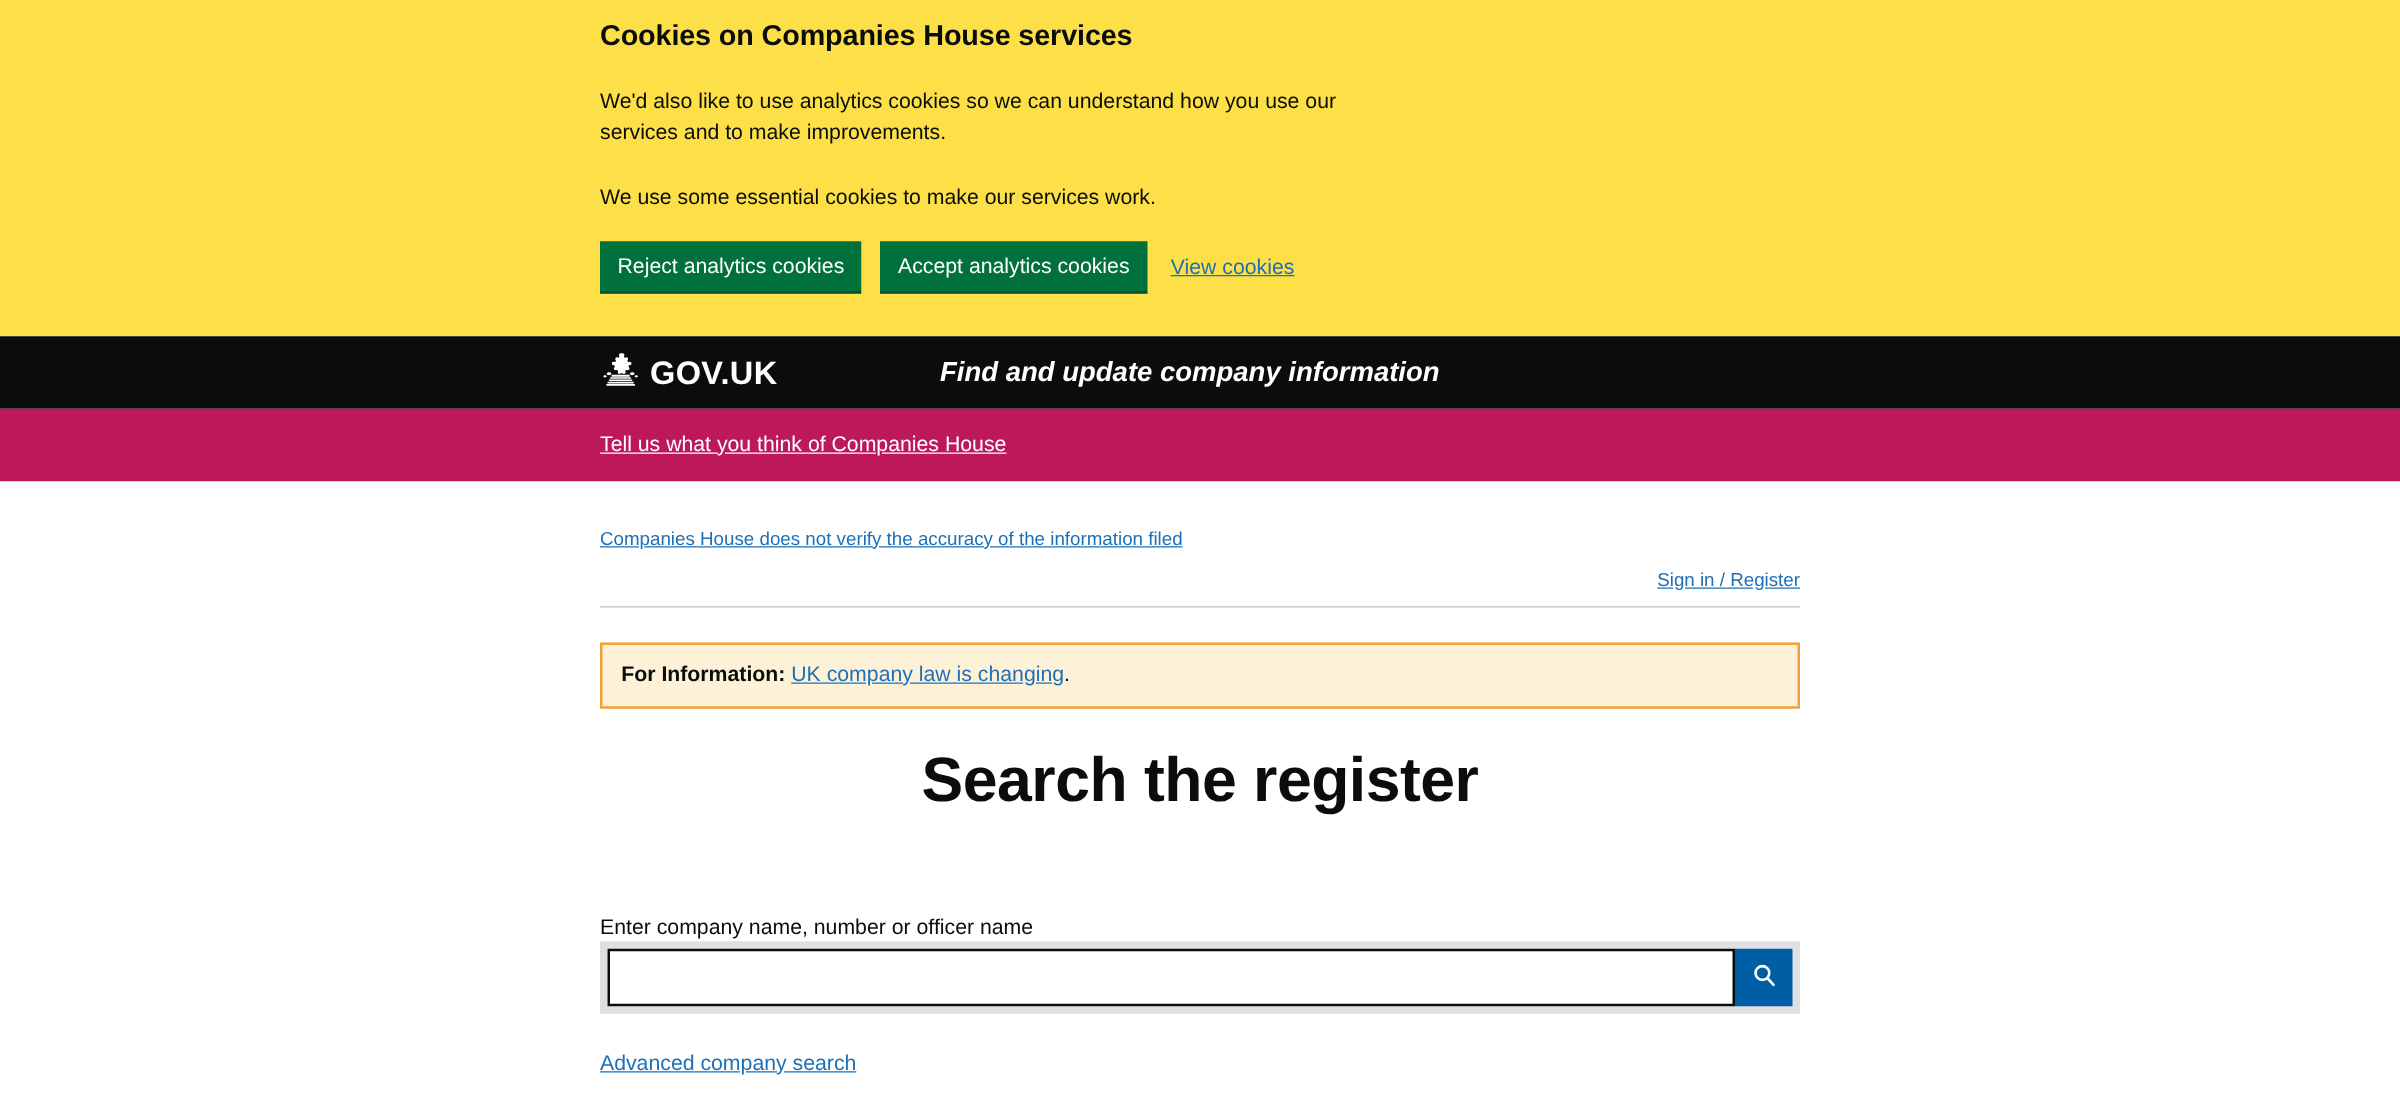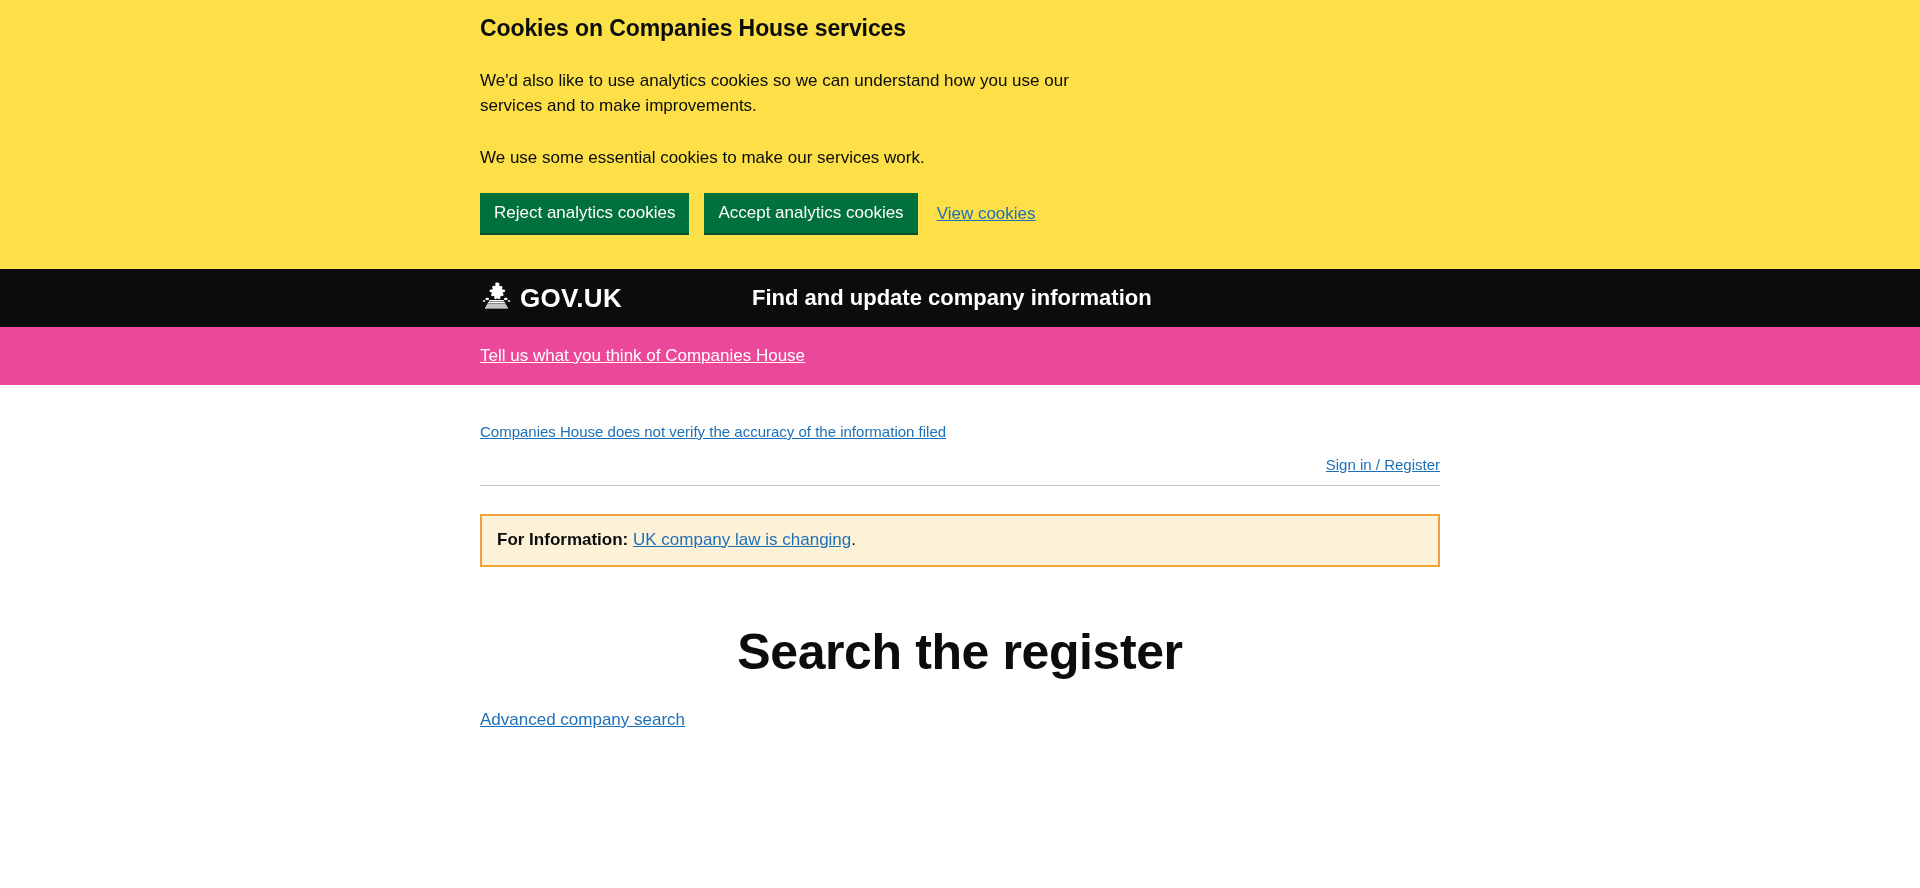--- a/index.html
+++ b/index.html
@@ -93,26 +93,27 @@
     line-height: 1;
   }
   .service-name {
     position: absolute;
     left: 272px;
     color: #ffffff;
     font-size: 22px;
     font-weight: 700;
     line-height: 1;
     white-space: nowrap;
+    font-style: italic;
   }
 
   
   .feedback-bar {
     width: 100%;
-    background: #ec4899;
+    background: #be185d;
     height: 58px;
     display: flex;
     align-items: center;
   }
   .feedback-link {
     color: #ffffff;
     text-decoration: underline;
     font-size: 17px;
     cursor: pointer;
   }
@@ -161,21 +162,21 @@
     text-decoration: underline;
     cursor: pointer;
   }
 
   
   .page-heading {
     text-align: center;
     font-size: 50px;
     font-weight: 700;
     color: #0b0c0c;
-    margin-top: 58px;
+    margin-top: 30px;
     line-height: 1.1;
     letter-spacing: -0.4px;
   }
 
   
   .search-block { margin-top: 79px; }
   .search-label {
     font-size: 17px;
     color: #0b0c0c;
     line-height: 1.3;
@@ -270,19 +271,33 @@
 
     <hr class="rule">
 
     <div class="info-banner">
       <span class="info-label">For Information:</span>
       <a class="info-link">UK company law is changing</a><span>.</span>
     </div>
 
     <h1 class="page-heading">Search the register</h1>
 
+    <div class="search-block">
+      <label class="search-label">Enter company name, number or officer name</label>
+      <div class="search-shell">
+        <input class="search-field" type="text" value="" style="">
+        <button class="search-submit" title="Search">
+          <span>
+            <svg width="21" height="21" viewBox="0 0 24 24" fill="none" stroke="#ffffff" stroke-width="2.4" aria-hidden="true">
+              <circle cx="10.2" cy="9.6" r="6.3"></circle>
+              <line x1="14.9" y1="14.4" x2="20.4" y2="20.4" stroke-linecap="round"></line>
+            </svg>
+          </span>
+        </button>
+      </div>
+    </div>
 
     <div class="advanced-row">
       <a class="advanced-link">Advanced company search</a>
     </div>
 
   </main>
 </div>
 
 </body></html>

